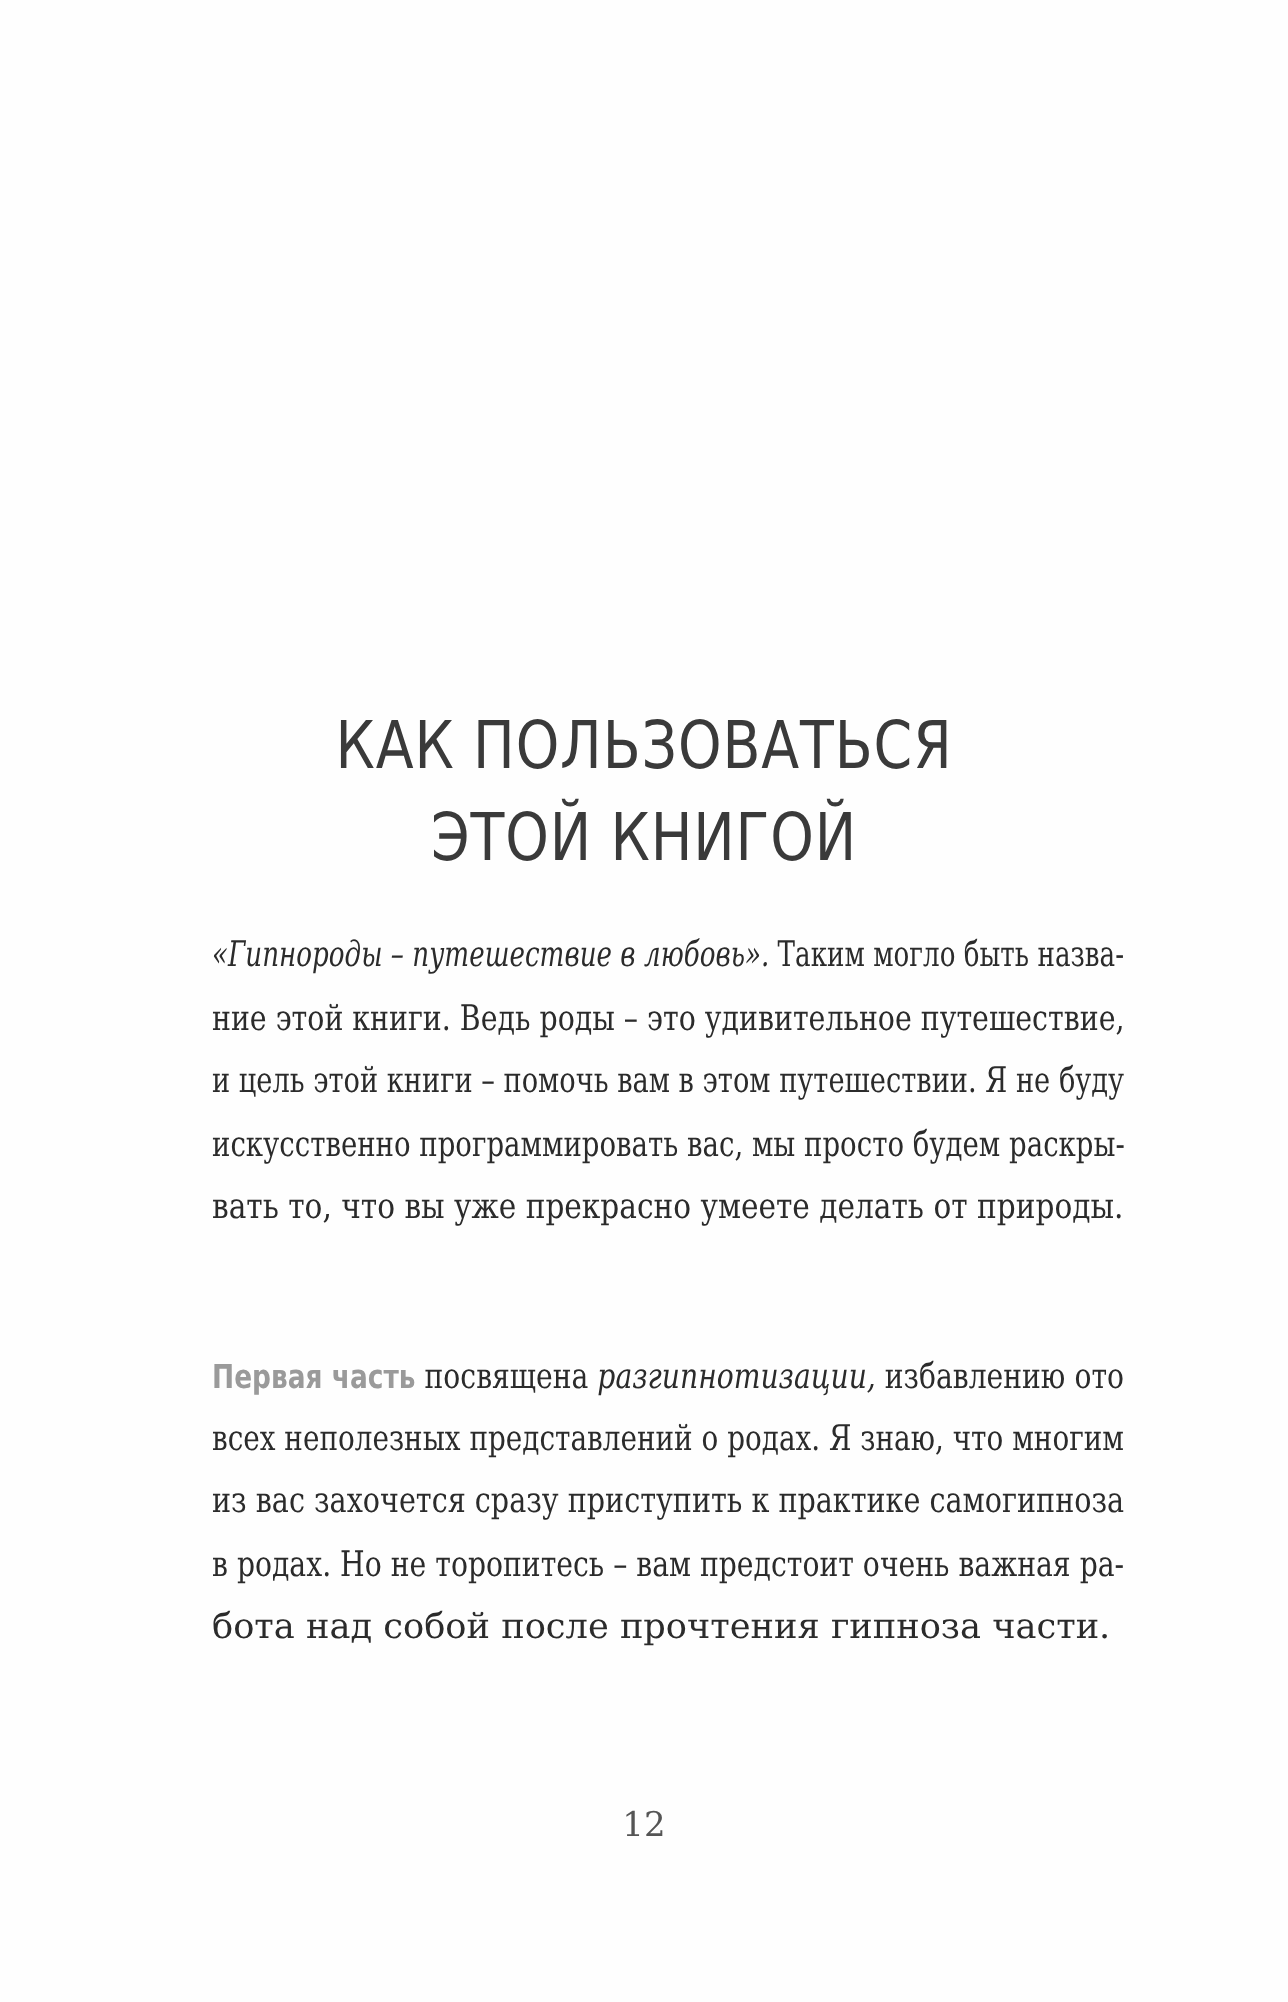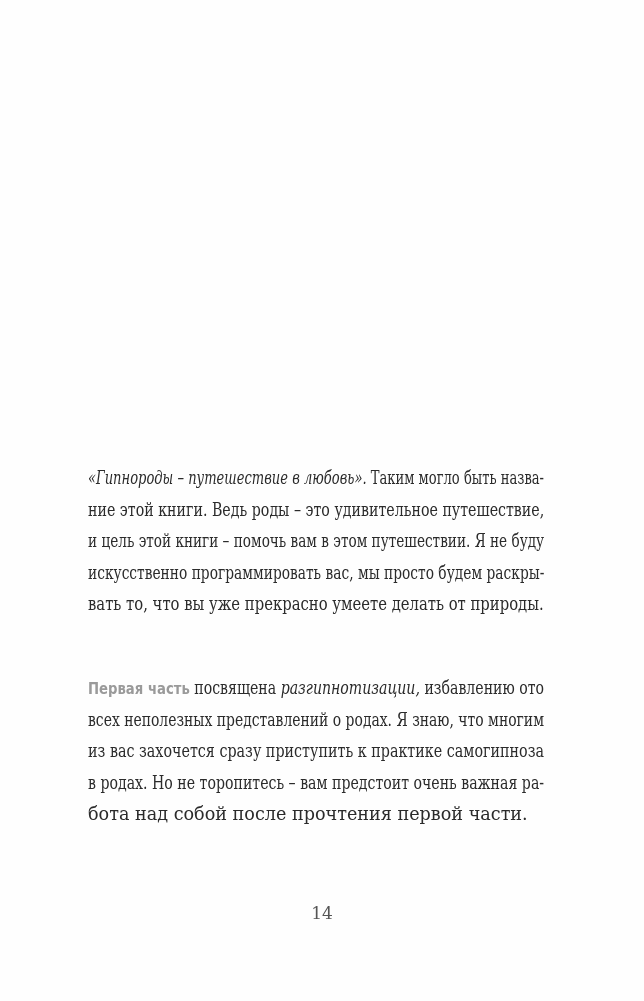--- a/index.html
+++ b/index.html
@@ -12,41 +12,45 @@
   .page { position: absolute; left: 0; top: 0; width: 644px; height: 1001px; background: #fefefe; }
   .title {
     position: absolute; left: 0; width: 644px; top: 350px;
     text-align: center;
     font-family: "DejaVu Sans", "Liberation Sans", sans-serif;
     font-weight: 200; font-size: 33px; line-height: 46px;
     color: #3a3a3a; letter-spacing: 0.5px;
   }
   .title .t { display: block; transform: scaleX(0.84); transform-origin: center; font-weight: normal; -webkit-text-stroke: 0; }
   .body {
-    position: absolute; left: 88px; width: 456px; top: 463px;
+    position: absolute; left: 106px; width: 456px; top: 463px;
     font-size: 17.6px; line-height: 31.6px;
   }
   .line { display: block; white-space: nowrap; height: 31.6px; }
   .just { text-align: justify; text-align-last: justify; }
   .para-gap { height: 26px; }
   .hl {
     font-family: "DejaVu Sans", "Liberation Sans", sans-serif;
     font-weight: bold; color: #9a9a9a; font-size: 16.5px;
   }
   em { font-style: italic; }
   .pagenum {
     position: absolute; left: 0; width: 644px; top: 903px; text-align: center;
     font-size: 17px; color: #555;
   }
 </style>
 </head>
 <body>
 
 <div class="page">
 
+  <div class="title">
+    <span class="t">КАК ПОЛЬЗОВАТЬСЯ</span>
+    <span class="t">ЭТОЙ КНИГОЙ</span>
+  </div>
 
   <div class="body">
 
     <div>
       <span class="line just" style="display: block; width: 613px; transform: scaleX(0.743883); transform-origin: left center;"><em>«Гипнороды – путешествие в любовь».</em><span> Таким могло быть назва-</span></span>
       <span class="line just" style="display: block; width: 565px; transform: scaleX(0.80708); transform-origin: left center;">ние этой книги. Ведь роды – это удивительное путешествие,</span>
       <span class="line just" style="display: block; width: 589px; transform: scaleX(0.774194); transform-origin: left center;">и цель этой книги – помочь вам в этом путешествии. Я не буду</span>
       <span class="line just" style="display: block; width: 582px; transform: scaleX(0.783505); transform-origin: left center;">искусственно программировать вас, мы просто будем раскры-</span>
       <span class="line" style="display: block; width: 542px; transform: scaleX(0.841328); transform-origin: left center;">вать то, что вы уже прекрасно умеете делать от природы.</span>
     </div>
@@ -54,21 +58,21 @@
     <div class="para-gap"></div>
 
 
     <div class="para-gap"></div>
 
     <div>
       <span class="line just" style="display: block; width: 569px; transform: scaleX(0.801406); transform-origin: left center;"><span class="hl">Первая часть</span><span> посвящена </span><em>разгипнотизации,</em><span> избавлению ото</span></span>
       <span class="line just" style="display: block; width: 576px; transform: scaleX(0.791667); transform-origin: left center;">всех неполезных представлений о родах. Я знаю, что многим</span>
       <span class="line just" style="display: block; width: 561px; transform: scaleX(0.812834); transform-origin: left center;">из вас захочется сразу приступить к практике самогипноза</span>
       <span class="line just" style="display: block; width: 568px; transform: scaleX(0.802817); transform-origin: left center;">в родах. Но не торопитесь – вам предстоит очень важная ра-</span>
-      <span class="line" style="display: block; width: 456px;">бота над собой после прочтения первой части.</span>
+      <span class="line" style="display: block; width: 456px;">бота над собой после прочтения гипноза части.</span>
     </div>
 
     <div class="para-gap"></div>
 
   </div>
 
-  <div class="pagenum">14</div>
+  <div class="pagenum">12</div>
 </div>
 
 </body></html>

